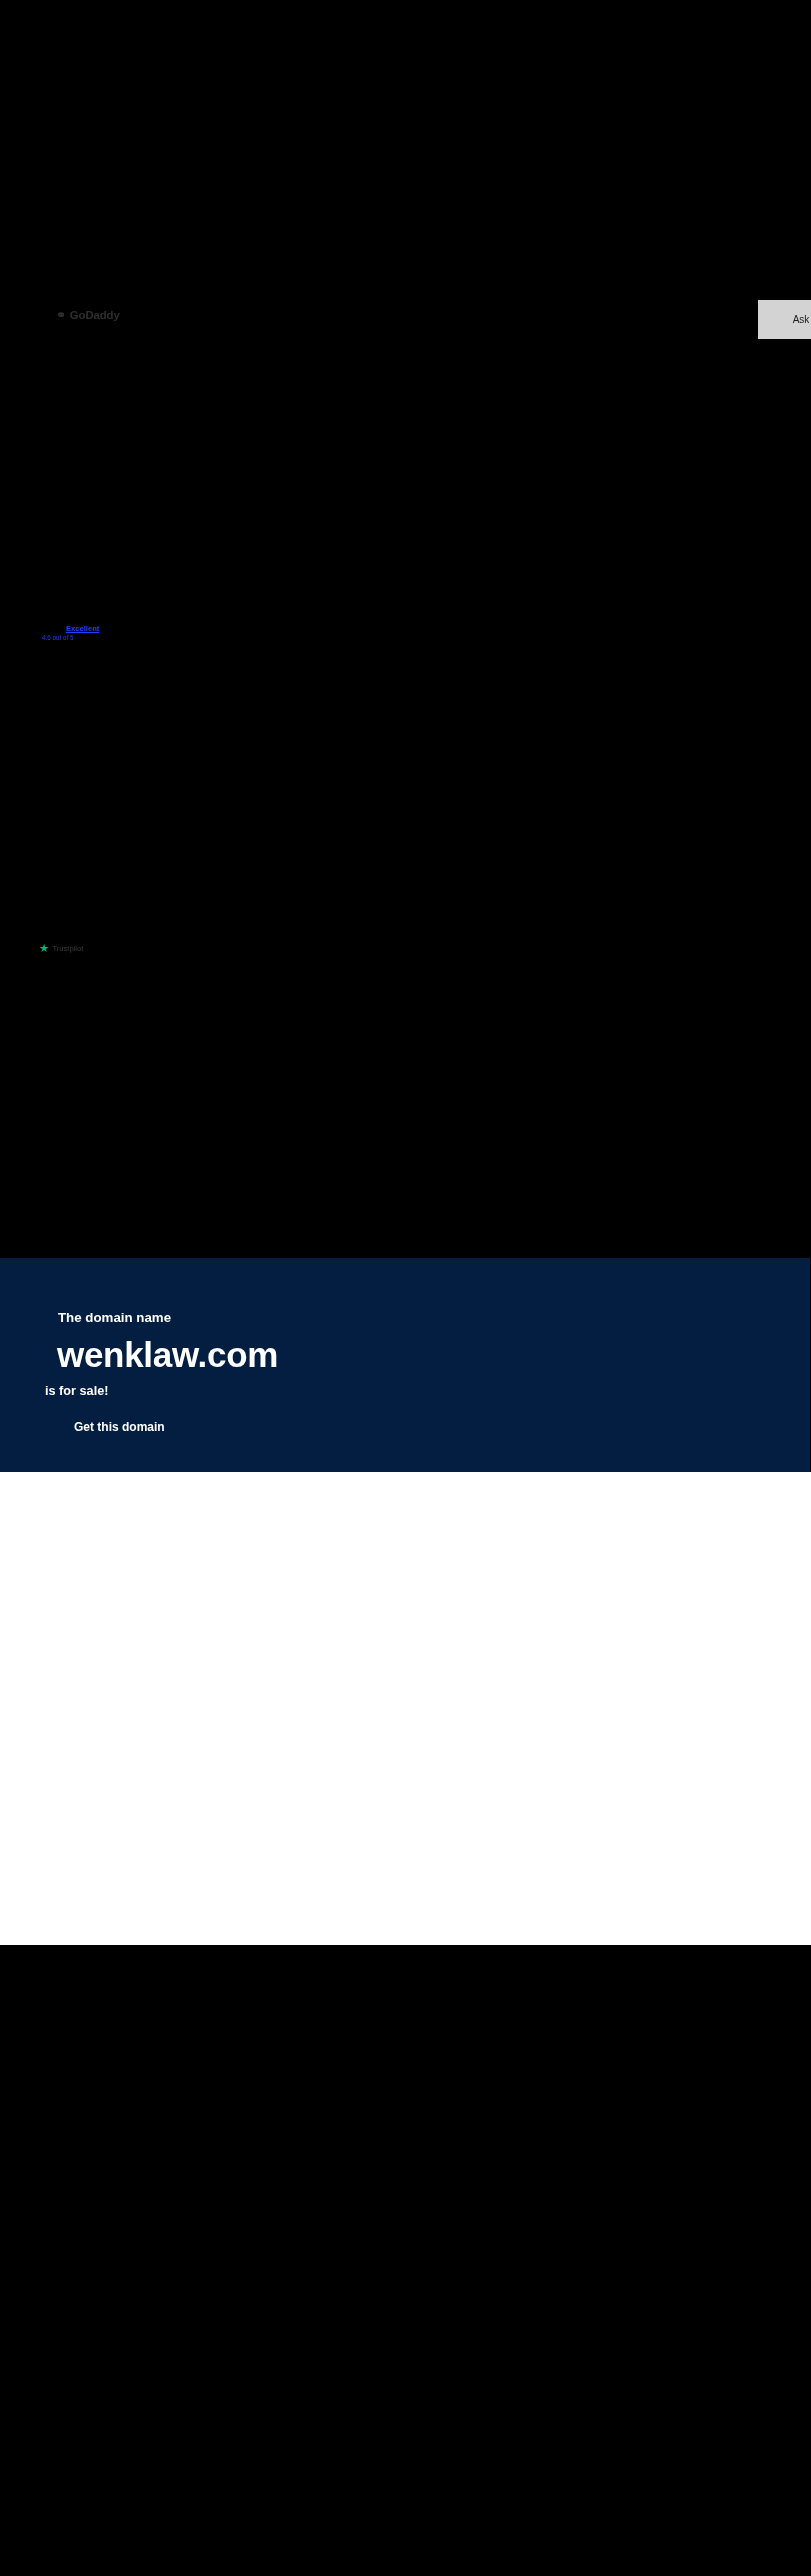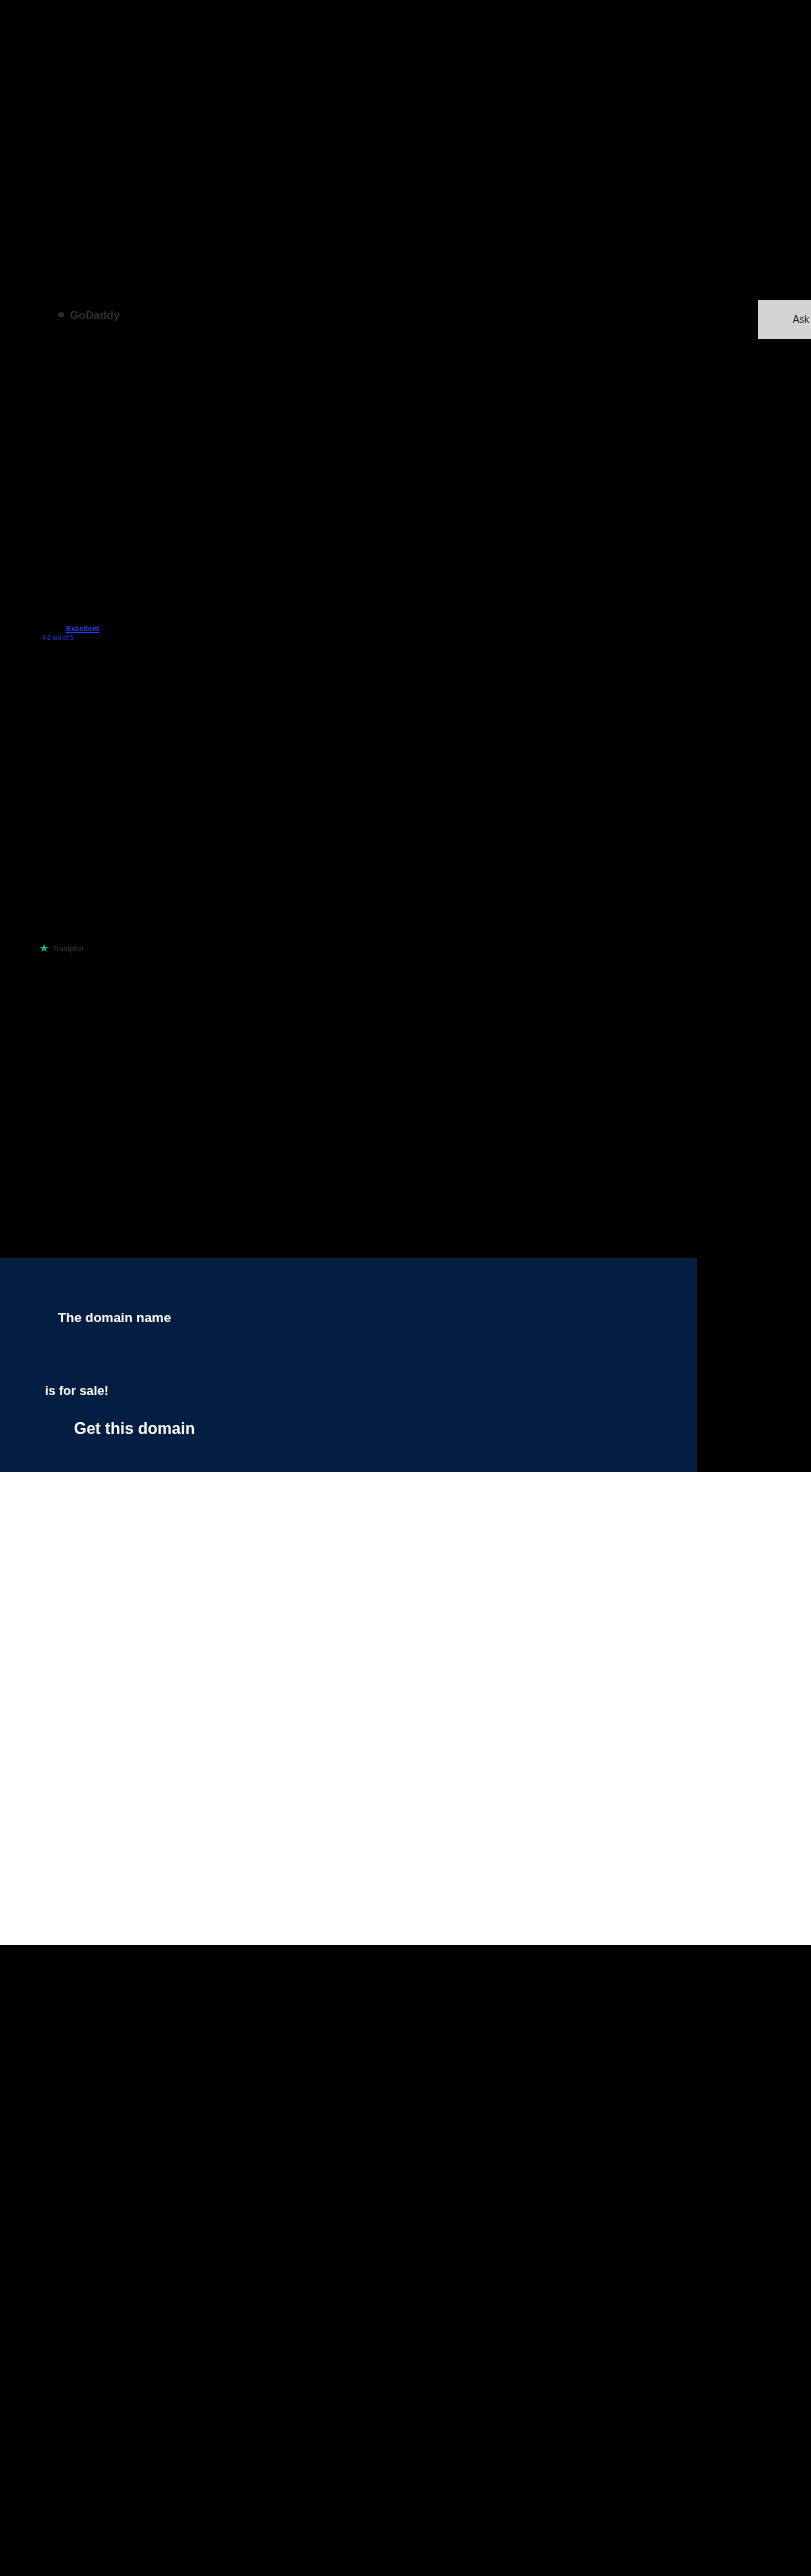--- a/index.html
+++ b/index.html
@@ -78,21 +78,21 @@
   .tp-star {
     color: #00b67a;
     font-size: 11.4px;
     line-height: 1;
   }
 
   
   .navy {
     position: absolute;
     left: 0; top: 1258px;
-    width: 697px; height: 214px;
+    width: 810px; height: 214px;
     background: #041e42;
     color: #ffffff;
   }
   .navy .kicker {
     position: absolute;
     left: 58px; top: 52px;
     font-size: 13.3px;
     font-weight: bold;
   }
   .navy .domain {
@@ -104,21 +104,21 @@
   }
   .navy .sale-text {
     position: absolute;
     left: 45px; top: 126px;
     font-size: 12.7px;
     font-weight: bold;
   }
   .navy .get-domain {
     position: absolute;
     left: 74px; top: 162px;
-    font-size: 16px;
+    font-size: 12px;
     font-weight: bold;
   }
 
   
   .white {
     position: absolute;
     left: 0; top: 1472px;
     width: 811px; height: 473px;
     background: #ffffff;
   }
@@ -152,20 +152,21 @@
 
   <div class="trustpilot">
     <span class="tp-star">★</span>
     <span>Trustpilot</span>
   </div>
 
 </div>
 
 <div class="navy">
   <div class="kicker">The domain name</div>
+  <div class="domain">wenklaw.com</div>
   <div class="sale-text">is for sale!</div>
   <div class="get-domain">Get this domain</div>
 </div>
 
 <div class="white">
 
   
 
   
   

